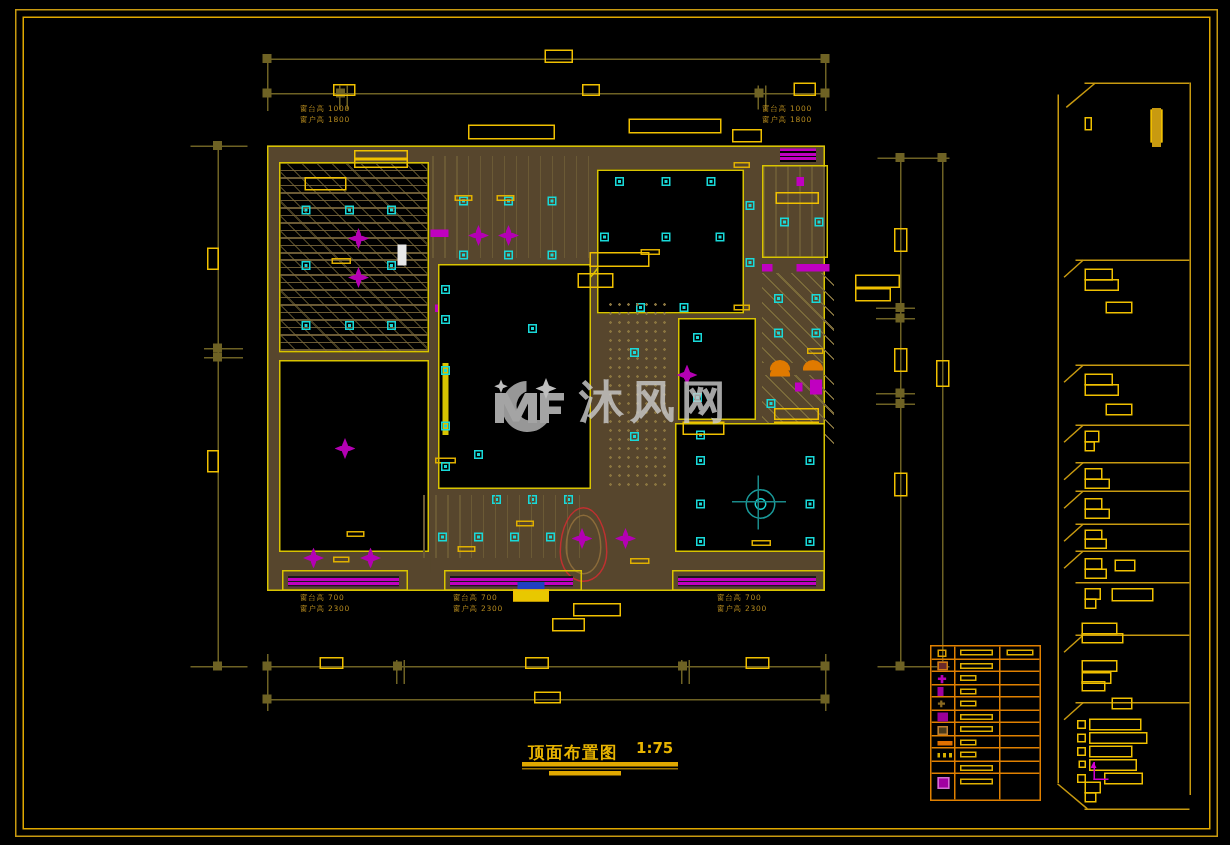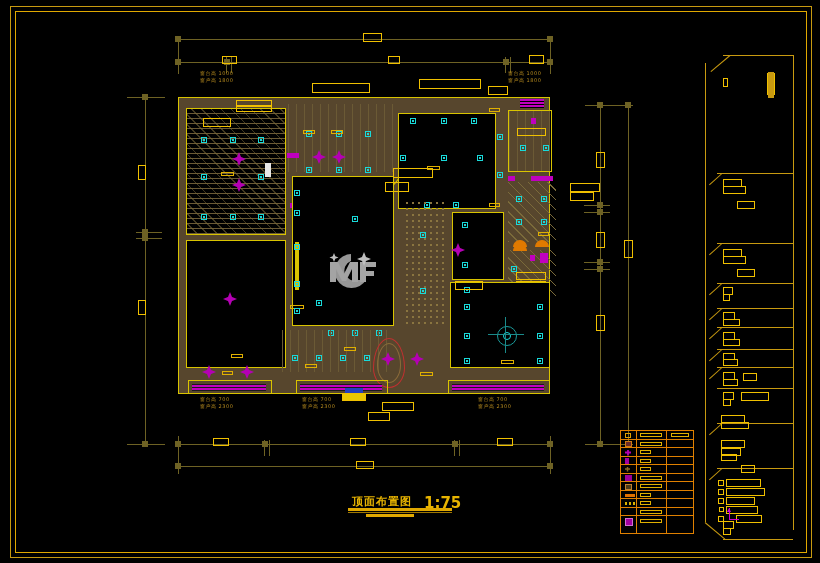--- a/index.html
+++ b/index.html
@@ -427,21 +427,21 @@
   <div class="txt" style="left:302px;top:396px;">
     <span>窗台高  700</span><br>
     <span>窗户高  2300</span>
   </div>
   <div class="txt" style="left:478px;top:396px;">
     <span>窗台高  700</span><br>
     <span>窗户高  2300</span>
   </div>
 
   <div class="ttl" style="left:352px;top:494px;font-size:11px;letter-spacing:1px;">顶面布置图</div>
-  <div class="ttl" style="left:424px;top:494px;font-size:15px;">1:75</div>
+  <div class="ttl" style="left:424px;top:494px;font-size:10px;">1:75</div>
   <div class="abs" style="left:348px;top:508px;width:104px;height:3px;background:#e0a800;"></div>
   <div class="abs" style="left:348px;top:512px;width:104px;height:1px;background:#a07800;"></div>
   <div class="abs" style="left:366px;top:514px;width:48px;height:3px;background:#e0a800;"></div>
 
   <div id="legend">
     <div class="c1"></div>
     <div class="c2"></div>
     <div class="r" style="top:0px;">
       <span class="sym" style="width:6px;height:5px;border:1px solid #e0a000;box-sizing:border-box;"></span>
       <span class="lb" style="left:19px;"></span>
@@ -582,15 +582,16 @@
   <div id="wm">
     <div class="mk">
       <svg viewBox="0 0 62 40" width="62" height="40">
         <path d="M31 4 A17 17 0 1 0 46 30 L38 30 A10 10 0 1 1 31 11 Z" fill="#b9b9b9"></path>
         <path d="M10 32 L10 12 L18 12 L24 24 L30 12 L38 12 L38 32 L32 32 L32 19 L26 31 L22 31 L16 19 L16 32 Z" fill="#c9c9c9"></path>
         <path d="M40 12 L56 12 L56 17 L46 17 L46 21 L54 21 L54 26 L46 26 L46 32 L40 32 Z" fill="#c9c9c9"></path>
         <path d="M44 2 l2 5 5 2 -5 2 -2 5 -2 -5 -5 -2 5 -2 Z" fill="#e8e8e8"></path>
         <path d="M14 3 l1.3 3.2 3.2 1.3 -3.2 1.3 -1.3 3.2 -1.3 -3.2 -3.2 -1.3 3.2 -1.3 Z" fill="#e8e8e8"></path>
       </svg>
     </div>
+    <div class="cn">沐风网</div>
   </div>
 
 </div>
 
 </body></html>

